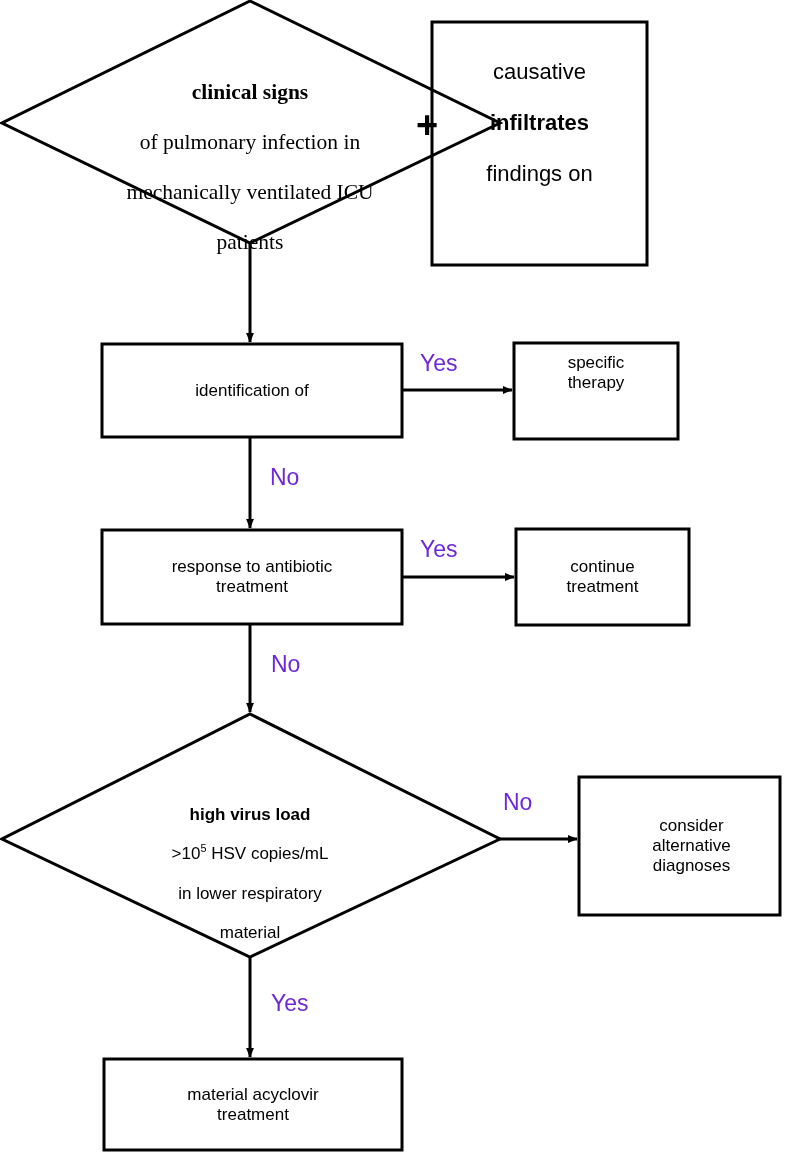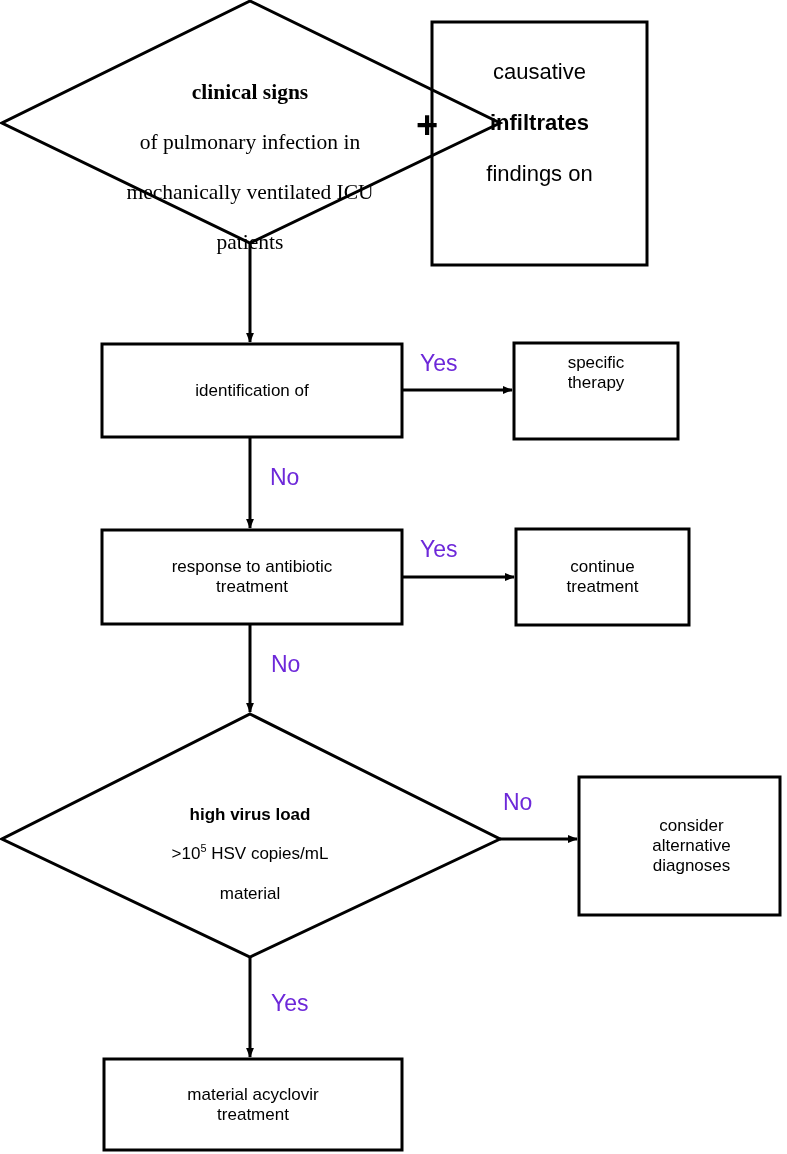--- a/index.html
+++ b/index.html
@@ -136,20 +136,21 @@
   </div>
 
   <div class="node-text t23 box-label" style="left:516px; top:529px; width:173px; height:96px;">
     <div>continue</div>
     <div>treatment</div>
   </div>
 
   <div class="node-text t23" style="left:50px; top:785px; width:400px;">
     <div class="bold">high virus load</div>
     <div><span>&gt;10</span><span class="sup">5</span><span> HSV copies/mL</span></div>
+    <div>in lower respiratory</div>
     <div>material</div>
   </div>
 
   <div class="node-text t23 box-label" style="left:579px; top:777px; width:225px; height:138px;">
     <div>consider</div>
     <div>alternative</div>
     <div>diagnoses</div>
   </div>
 
   <div class="node-text t23 box-label" style="left:104px; top:1059px; width:298px; height:91px;">

